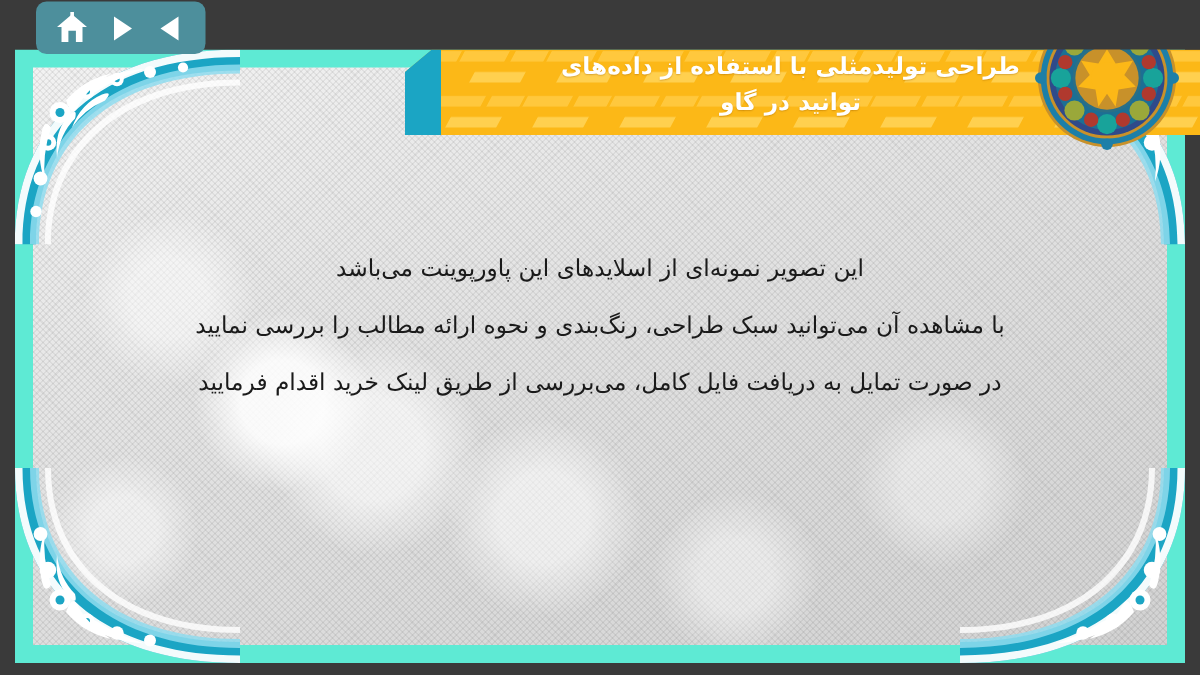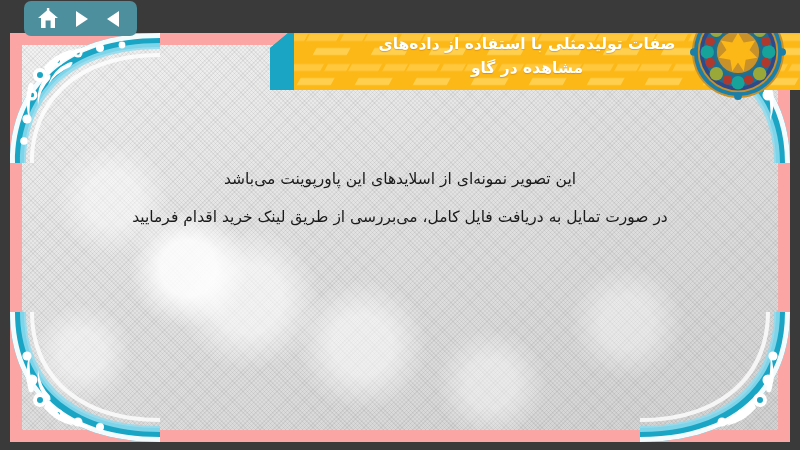--- a/index.html
+++ b/index.html
@@ -47,21 +47,21 @@
     cursor:pointer;
   }
   .nav-btn svg { display:block; }
 
   
   #slide {
     position:absolute;
     left:10px; top:33px;
     width:780px; height:409px;
     overflow:hidden;
-    background:#fca5a5;
+    background:#5eead4;
   }
 
   
   .slide-inner {
     position:absolute;
     left:12px; top:12px;
     right:12px; bottom:12px;
     background:
       radial-gradient(circle at 22% 58%, rgba(255,255,255,.85) 0 28px, rgba(255,255,255,0) 60px),
       radial-gradient(circle at 30% 66%, rgba(255,255,255,.6) 0 34px, rgba(255,255,255,0) 72px),
@@ -252,20 +252,21 @@
             <circle cx="17" cy="86" r="4.6"></circle>
           <path d="M34,34 q12,-14 30,-18 q-16,10 -22,22 q-4,8 -8,-4 Z"></path>
           <path d="M24,52 q-6,18 -4,36 q-6,-16 -2,-34 q2,-8 6,-2 Z"></path>
           <path d="M52,22 q16,-8 34,-9 q-18,6 -30,14 q-8,5 -4,-5 Z"></path>
         </g>
       </svg>
     </div>
 
     <div class="body-text">
       <p>این تصویر نمونه‌ای از اسلایدهای این پاورپوینت می‌باشد</p>
+      <p>با مشاهده آن می‌توانید سبک طراحی، رنگ‌بندی و نحوه ارائه مطالب را بررسی نمایید</p>
       <p>در صورت تمایل به دریافت فایل کامل، می‌بررسی از طریق لینک خرید اقدام فرمایید</p>
     </div>
 
   </div>
 
   <div class="title-banner">
     <div class="banner-bg">
       <svg viewBox="0 0 530 90" preserveAspectRatio="none">
         <defs>
           <clipPath id="bclip">
@@ -280,22 +281,22 @@
         </defs>
         <g clip-path="url(#bclip)">
           <rect x="0" y="0" width="530" height="90" fill="url(#chev)"></rect>
           <rect x="0" y="33" width="24" height="57" fill="#1ba5c4"></rect>
           <path d="M0,48 L18,33 L24,33 L24,90 L0,90 Z" fill="#1ba5c4"></path>
         </g>
       </svg>
     </div>
     <div class="title-text">
       <span class="ln">کامل کاربرد مدل‌های دام‌محور در تحلیل</span>
-      <span class="ln">صفات تولیدمثلی با استفاده از داده‌های</span>
-      <span class="ln">مشاهده در گاو</span>
+      <span class="ln">طراحی تولیدمثلی با استفاده از داده‌های</span>
+      <span class="ln">توانید در گاو</span>
     </div>
   </div>
 
   <div class="medallion">
     <svg viewBox="0 0 100 100">
       <circle cx="50" cy="50" r="48" fill="#c8912a"></circle>
       <circle cx="50" cy="50" r="46" fill="#1c7fa8"></circle>
       <circle cx="50" cy="50" r="42" fill="#c8912a"></circle>
       <circle cx="50" cy="50" r="40" fill="#2f4a8a"></circle>
       <circle cx="50" cy="50" r="36" fill="#1c6f94"></circle>

